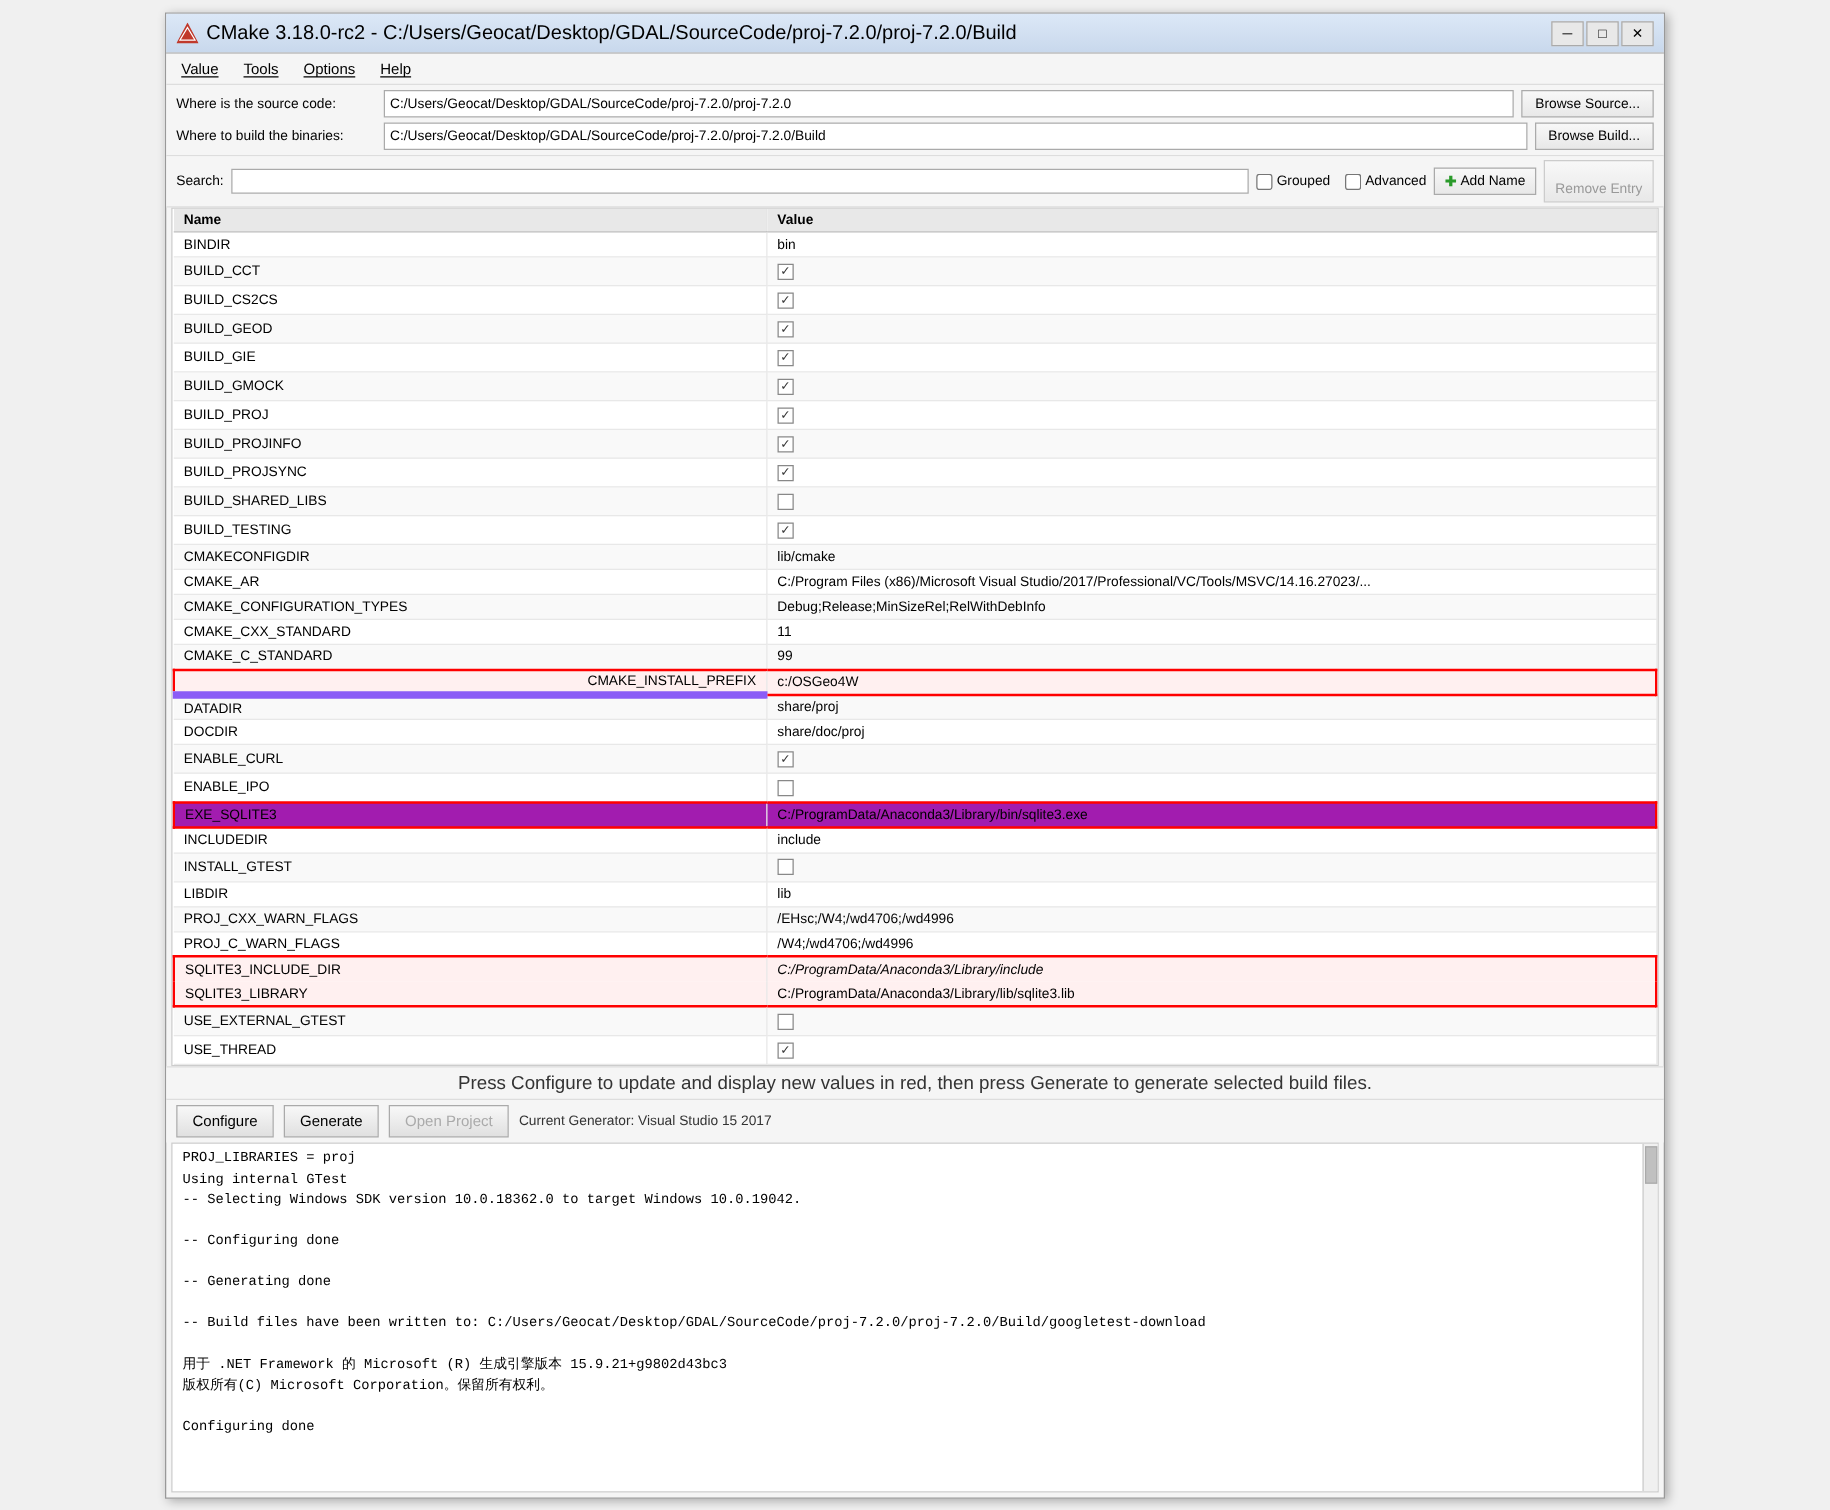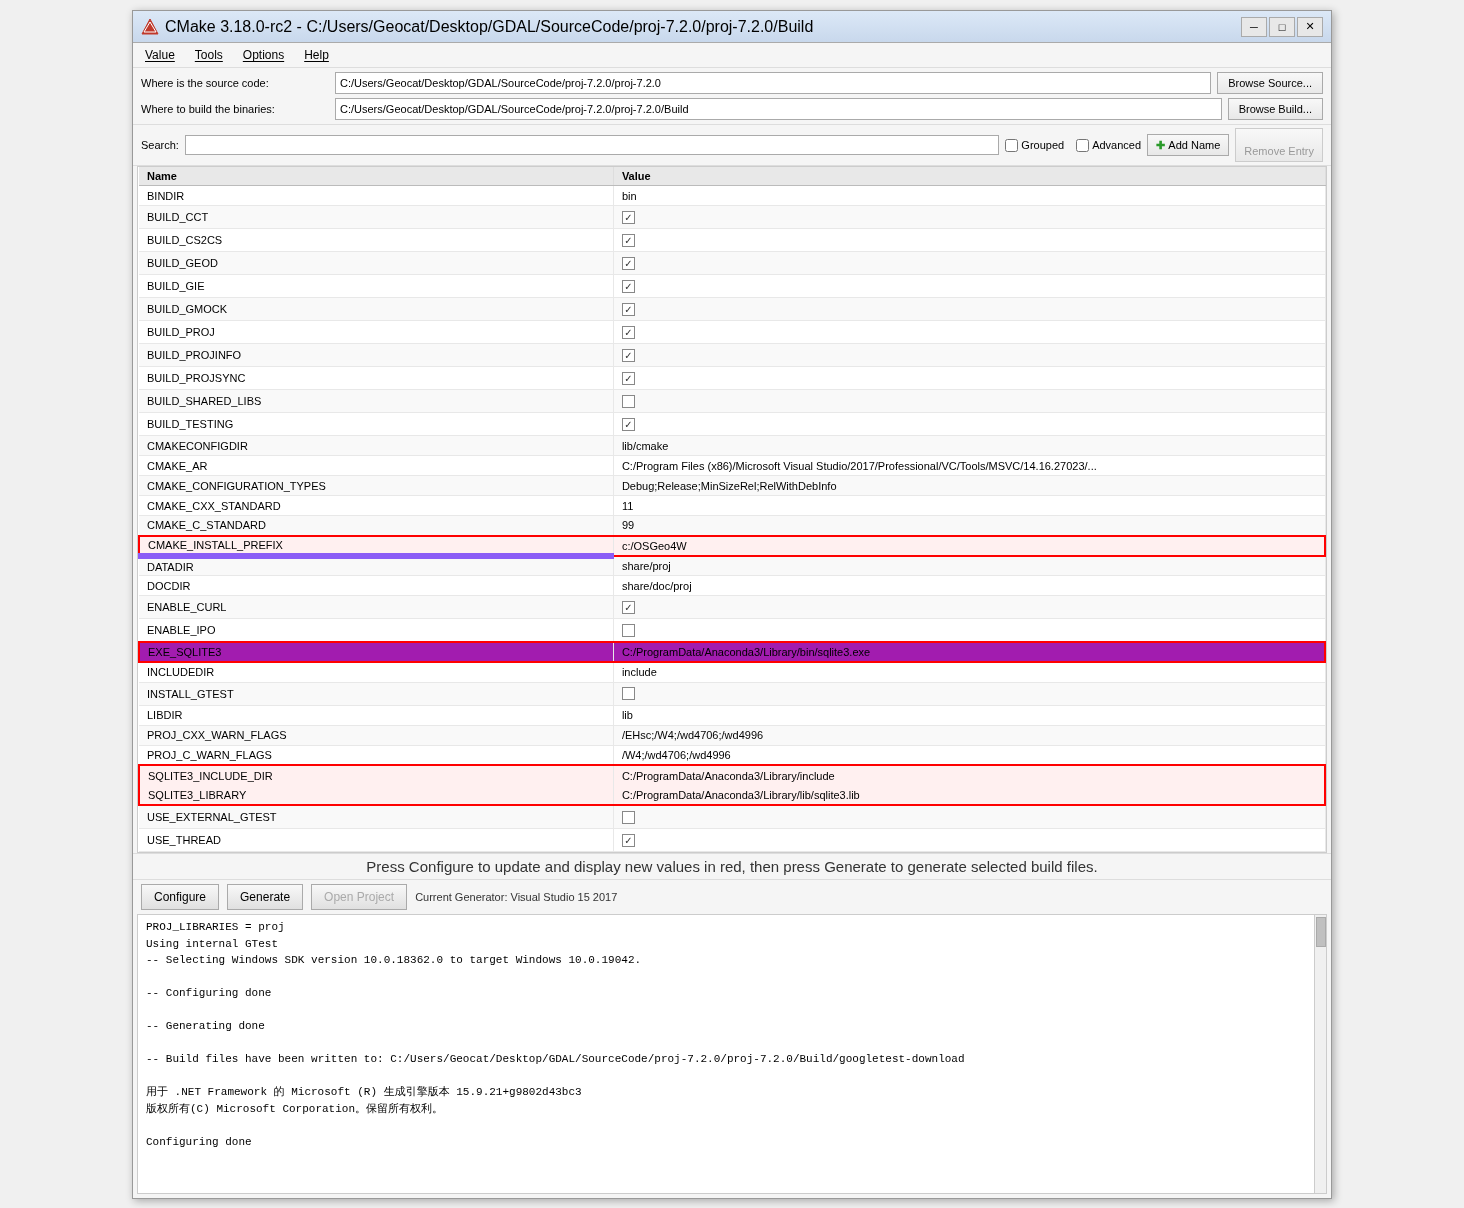--- a/index.html
+++ b/index.html
@@ -88,21 +88,20 @@
       white-space: nowrap;
       min-width: 160px;
     }
     .toolbar-input {
       flex: 1;
       height: 22px;
       border: 1px solid #aaa;
       padding: 2px 4px;
       font-size: 11px;
       background: white;
-      margin-left: 28px;
     }
     .toolbar-btn {
       height: 22px;
       padding: 0 10px;
       border: 1px solid #aaa;
       background: linear-gradient(to bottom, #f8f8f8, #e8e8e8);
       cursor: pointer;
       font-size: 11px;
       white-space: nowrap;
     }
@@ -449,21 +448,21 @@
           </tr>
           <tr>
             <td>CMAKE_CXX_STANDARD</td>
             <td>11</td>
           </tr>
           <tr>
             <td>CMAKE_C_STANDARD</td>
             <td>99</td>
           </tr>
           <tr style="background: rgb(255, 240, 240); outline: none;">
-            <td style="border-left: 2px solid red; border-top: 2px solid red; border-bottom: 6px solid #8b5cf6;">CMAKE_INSTALL_PREFIX</td>
+            <td style="border-left: 2px solid red; border-top: 2px solid red; border-bottom: 6px solid #8b5cf6; text-align: right;">CMAKE_INSTALL_PREFIX</td>
             <td style="border-top: 2px solid red; border-bottom: 2px solid red; border-right: 2px solid red;">c:/OSGeo4W</td>
           </tr>
           <tr>
             <td>DATADIR</td>
             <td>share/proj</td>
           </tr>
           <tr>
             <td>DOCDIR</td>
             <td>share/doc/proj</td>
           </tr>
@@ -506,21 +505,21 @@
           <tr>
             <td>PROJ_CXX_WARN_FLAGS</td>
             <td>/EHsc;/W4;/wd4706;/wd4996</td>
           </tr>
           <tr>
             <td>PROJ_C_WARN_FLAGS</td>
             <td>/W4;/wd4706;/wd4996</td>
           </tr>
           <tr style="background: rgb(255, 240, 240);">
             <td style="border-left: 2px solid red; border-top: 2px solid red; border-bottom: none;">SQLITE3_INCLUDE_DIR</td>
-            <td style="border-top: 2px solid red; border-right: 2px solid red; border-bottom: none;">C:/ProgramData/Anaconda3/Library/include</td>
+            <td style="border-top: 2px solid red; border-right: 2px solid red; border-bottom: none; font-style: italic;">C:/ProgramData/Anaconda3/Library/include</td>
           </tr>
           <tr style="background: rgb(255, 240, 240);">
             <td style="border-left: 2px solid red; border-bottom: 2px solid red; border-top: none;">SQLITE3_LIBRARY</td>
             <td style="border-bottom: 2px solid red; border-right: 2px solid red; border-top: none;">C:/ProgramData/Anaconda3/Library/lib/sqlite3.lib</td>
           </tr>
           <tr>
             <td>USE_EXTERNAL_GTEST</td>
             <td>
               <div class="checkbox-cell">
                 <div class="check-box"></div>

